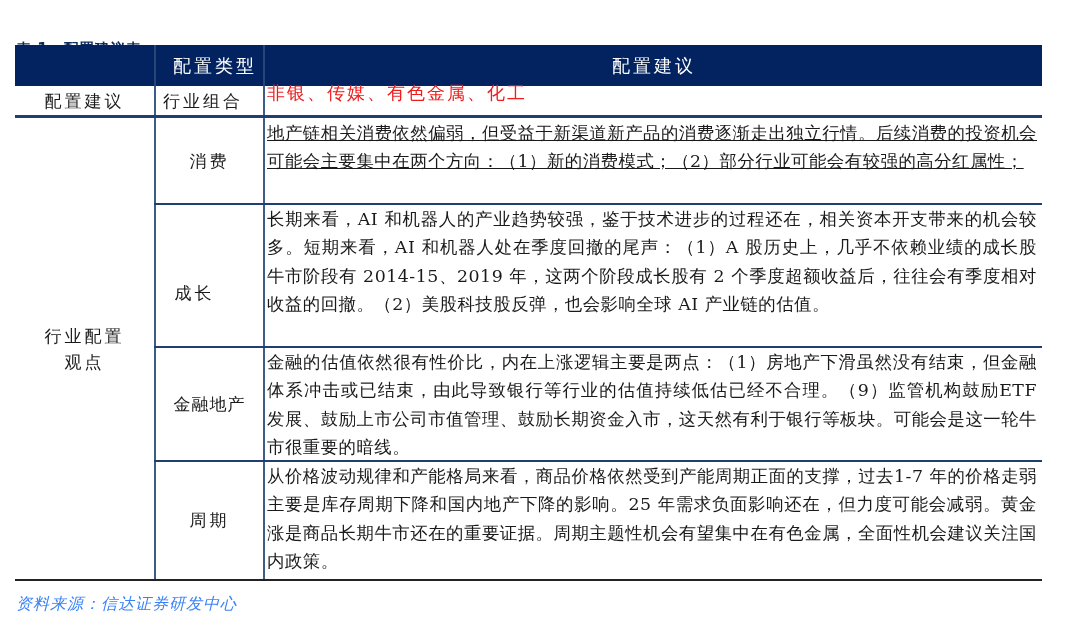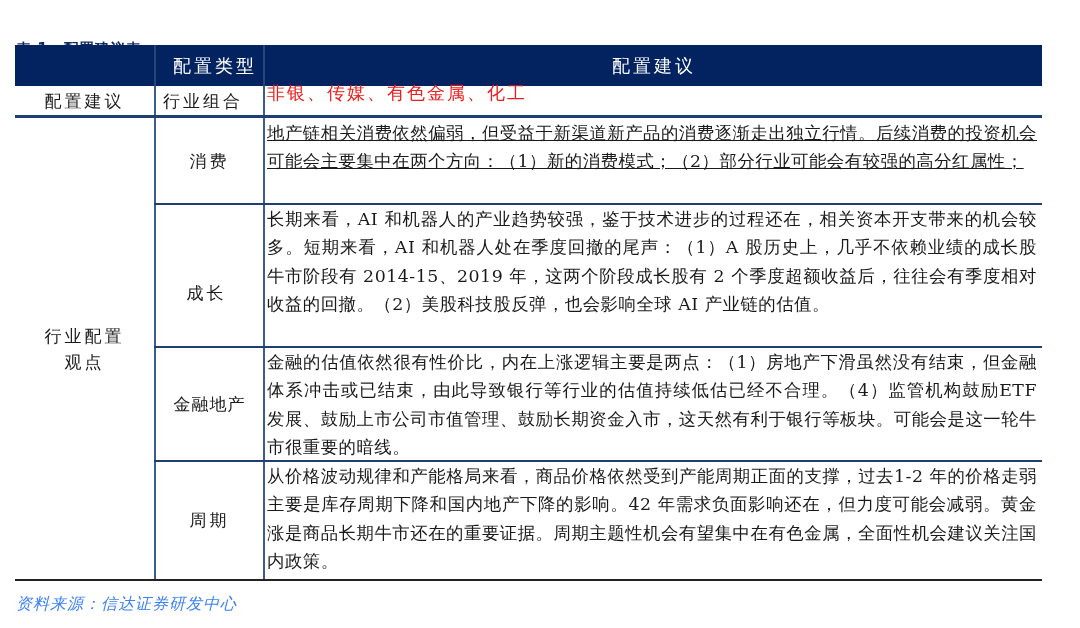--- a/index.html
+++ b/index.html
@@ -41,27 +41,27 @@
 
   <div class="cell center" style="left:0;top:74px;width:139px;height:460px;flex-direction:column;line-height:26px;">
     <span>行业配置</span>
     <span>观点</span>
   </div>
 
   <div class="cell center" style="left:141px;top:74px;width:107px;height:84px;">消费</div>
   <div class="body-text" style="top:74px;text-decoration:underline;">地产链相关消费依然偏弱，但受益于新渠道新产品的消费逐渐走出独立行情。后续消费的投资机会可能会主要集中在两个方向：（1）新的消费模式；（2）部分行业可能会有较强的高分红属性；</div>
   <div class="hline" style="top:158px;left:139px;width:888px;height:2px;"></div>
 
-  <div class="cell center" style="left:138px;top:160px;width:107px;height:177px;">成长</div>
+  <div class="cell center" style="left:126px;top:160px;width:107px;height:177px;">成长</div>
   <div class="body-text" style="top:160px;">长期来看，AI 和机器人的产业趋势较强，鉴于技术进步的过程还在，相关资本开支带来的机会较多。短期来看，AI 和机器人处在季度回撤的尾声：（1）A 股历史上，几乎不依赖业绩的成长股牛市阶段有 2014-15、2019 年，这两个阶段成长股有 2 个季度超额收益后，往往会有季度相对收益的回撤。（2）美股科技股反弹，也会影响全球 AI 产业链的估值。</div>
   <div class="hline" style="top:301px;left:139px;width:888px;height:2px;"></div>
 
   <div class="cell center" style="left:141px;top:303px;width:107px;height:112px;letter-spacing:1px;">金融地产</div>
-  <div class="body-text" style="top:303px;">金融的估值依然很有性价比，内在上涨逻辑主要是两点：（1）房地产下滑虽然没有结束，但金融体系冲击或已结束，由此导致银行等行业的估值持续低估已经不合理。（4）监管机构鼓励ETF 发展、鼓励上市公司市值管理、鼓励长期资金入市，这天然有利于银行等板块。可能会是这一轮牛市很重要的暗线。</div>
+  <div class="body-text" style="top:303px;">金融的估值依然很有性价比，内在上涨逻辑主要是两点：（1）房地产下滑虽然没有结束，但金融体系冲击或已结束，由此导致银行等行业的估值持续低估已经不合理。（9）监管机构鼓励ETF 发展、鼓励上市公司市值管理、鼓励长期资金入市，这天然有利于银行等板块。可能会是这一轮牛市很重要的暗线。</div>
   <div class="hline" style="top:415px;left:139px;width:888px;height:2px;"></div>
 
   <div class="cell center" style="left:141px;top:417px;width:107px;height:117px;">周期</div>
-  <div class="body-text" style="top:417px;">从价格波动规律和产能格局来看，商品价格依然受到产能周期正面的支撑，过去1-2 年的价格走弱主要是库存周期下降和国内地产下降的影响。42 年需求负面影响还在，但力度可能会减弱。黄金涨是商品长期牛市还在的重要证据。周期主题性机会有望集中在有色金属，全面性机会建议关注国内政策。</div>
+  <div class="body-text" style="top:417px;">从价格波动规律和产能格局来看，商品价格依然受到产能周期正面的支撑，过去1-7 年的价格走弱主要是库存周期下降和国内地产下降的影响。25 年需求负面影响还在，但力度可能会减弱。黄金涨是商品长期牛市还在的重要证据。周期主题性机会有望集中在有色金属，全面性机会建议关注国内政策。</div>
 
   <div class="hline" style="top:534px;height:2px;background:#222;"></div>
 </div>
 
 <div class="source">资料来源：信达证券研发中心</div>
 
 </body></html>

